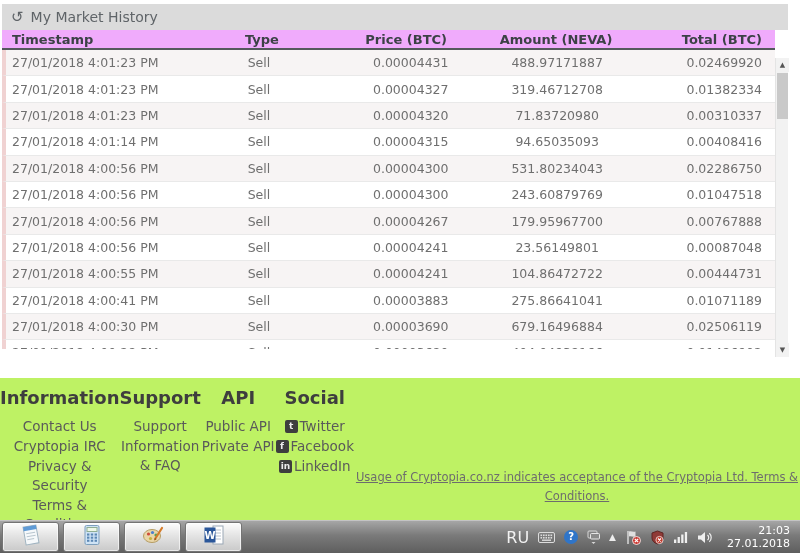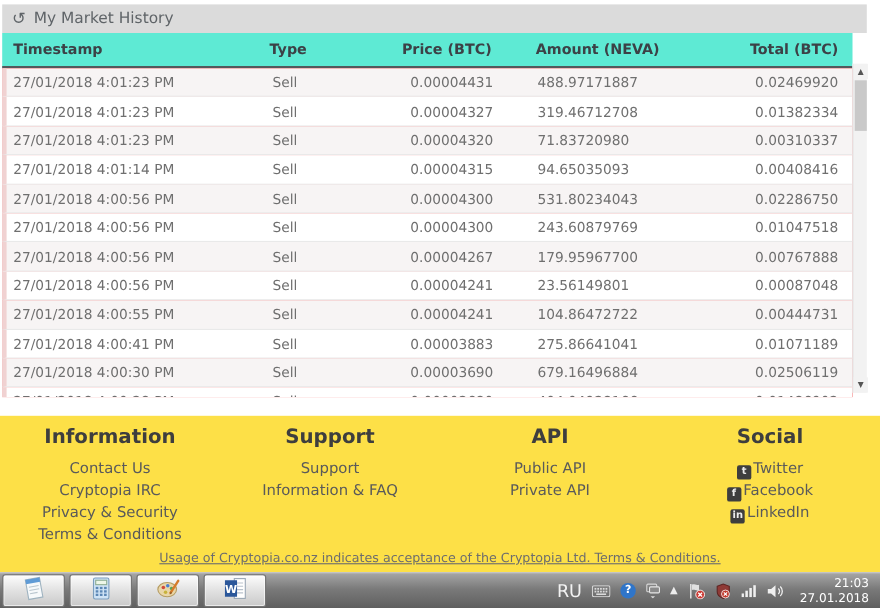--- a/index.html
+++ b/index.html
@@ -12,32 +12,32 @@
 
   
   .panel { position: relative; margin: 4px 0 0 2px; width: 786px; }
   .panel-header {
     height: 26px; background: #dbdbdb; display: flex; align-items: center;
     gap: 7px; padding-left: 9px; font-size: 14px; color: #5f6468;
   }
   .history-icon { font-size: 15px; color: #5f6468; line-height: 1; }
 
   .thead {
-    display: flex; height: 32px; align-items: center;
+    display: flex; height: 20px; align-items: center;
     border-bottom: 2px solid #54585c;
     font-weight: bold; font-size: 13px; color: #3c4146;
-    width: 773px; background: #5eead4;
+    width: 773px; background: #f0abfc;
   }
   .c-ts     { width: 243px; padding-left: 10px; text-align: left; }
   .c-type   { width: 77px;  text-align: left; }
   .c-price  { width: 125px; text-align: right; }
-  .c-amount { width: 178px; text-align: left; padding-left: 40px; }
+  .c-amount { width: 178px; text-align: center; padding-left: 40px; }
   .c-total  { width: 150px; text-align: right; padding-right: 13px; }
 
-  .tbody { position: relative; width: 773px; height: 299px; overflow: hidden; background:#ef4444; }
+  .tbody { position: relative; width: 773px; height: 299px; overflow: hidden; background:#0369a1; }
   .trow {
     display: flex; height: 26.4px; align-items: center;
     border-bottom: 1px solid #e9e9e9; border-left: 4px solid #f0d2d2;
     font-size: 12.5px; color: #6f6f6f; background: #fff;
   }
   .trow.striped { background: #f7f4f4; }
   .trow .c-ts { padding-left: 6px; }
 
   
   .scrollbar {
@@ -47,29 +47,29 @@
   .sb-btn {
     height: 14px; width: 13px; display: flex; align-items: center; justify-content: center;
     font-size: 7px; color: #555; background: #f2f2f2;
   }
   .sb-btn.down { position: absolute; bottom: 0; }
   .sb-thumb { position: absolute; top: 15px; left: 1px; width: 11px; height: 46px; background: #c9c9c9; }
 
   
   .footer {
     position: absolute; left: 0; top: 378px; width: 800px; height: 142px;
-    background: #fde047; display: flex; flex-direction: column;
+    background: #bef264; display: flex; flex-direction: row;
   }
   .footer-columns { display: flex; padding-top: 9px; }
   .f-col { flex: 1; text-align: center; }
   .f-heading { font-size: 18px; font-weight: bold; color: #3e3e3e; margin-bottom: 9px; }
   .f-links { display: flex; flex-direction: column; gap: 1px; }
   .f-link {
     font-size: 13.5px; color: #5a5a5a; text-decoration: none; line-height: 19px;
-    display: flex; align-items: flex-end; justify-content: center; gap: 2px; cursor: pointer;
+    display: flex; align-items: center; justify-content: center; gap: 2px; cursor: pointer;
   }
   .social-icon {
     display: inline-block; width: 13px; height: 13px; background: #3e3e3e; color: #ececec;
     font-size: 9px; font-weight: bold; line-height: 13px; text-align: center; border-radius: 2px;
   }
   .footer-notice-wrap { margin-top: auto; text-align: center; padding-bottom: 16px; }
   .footer-notice { font-size: 11.5px; color: #6d6d6d; text-decoration: underline; cursor: pointer; }
 
   
   .taskbar {

